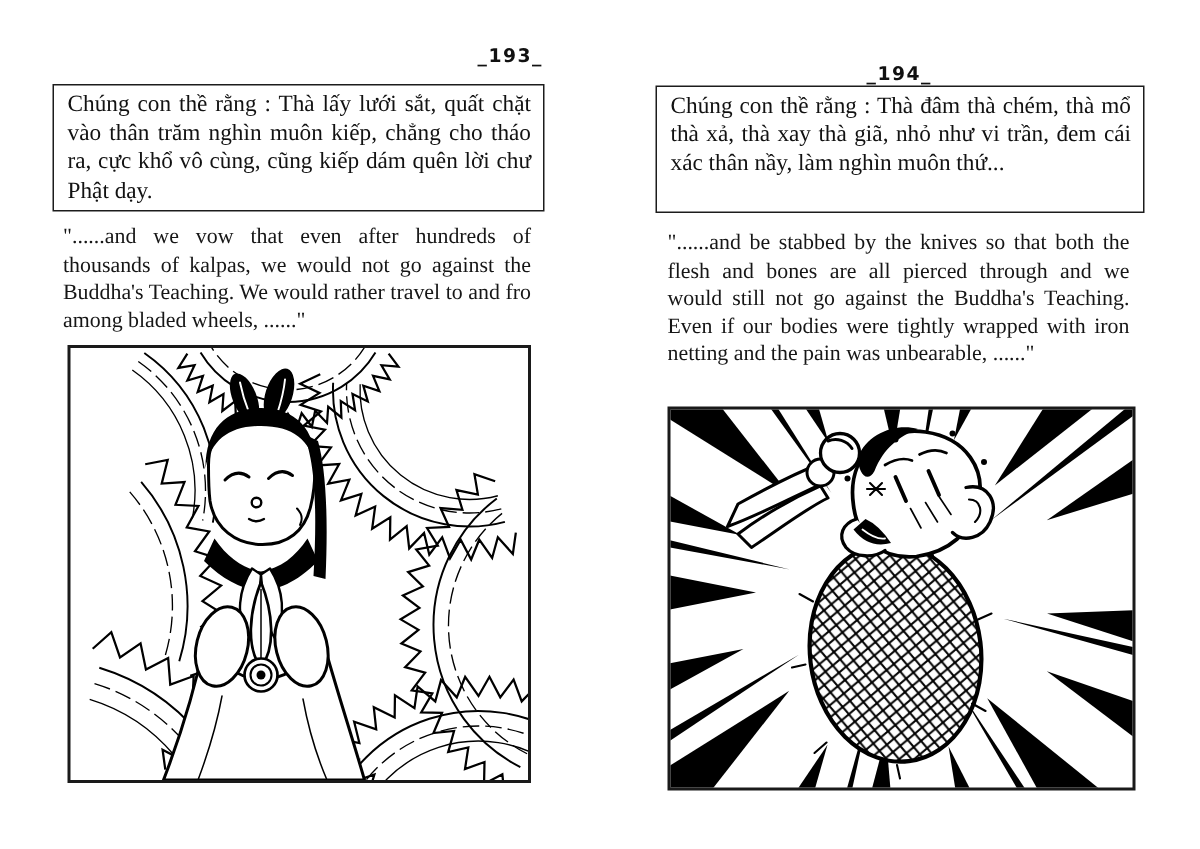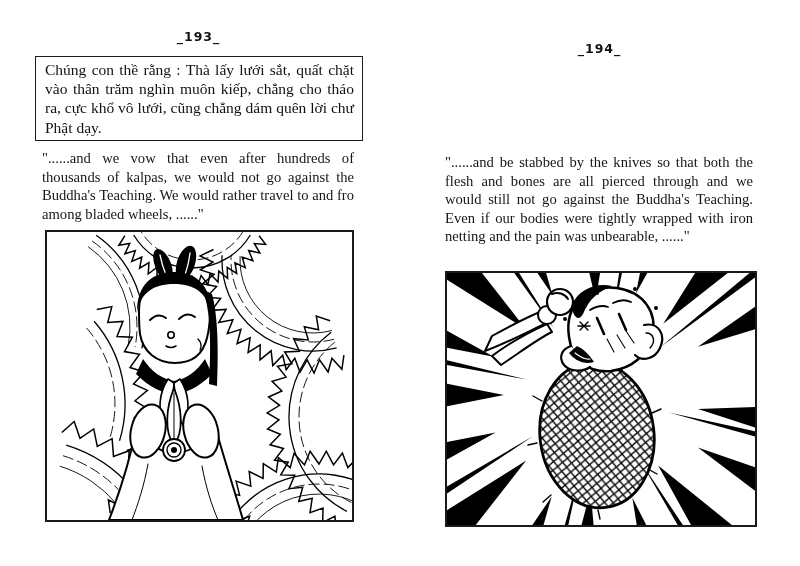--- a/index.html
+++ b/index.html
@@ -8,21 +8,21 @@
     font-family:"Liberation Serif",serif;color:#000;overflow:hidden;
   }
   .page{position:absolute;top:0;height:566px;}
   #page-193{left:0;width:400px;}
   #page-194{left:400px;width:400px;}
   .page-number{
     position:absolute;top:29px;text-align:center;
     font-family:"DejaVu Sans",sans-serif;font-weight:bold;
     font-size:12.5px;letter-spacing:1px;color:#111;
   }
-  #page-193 .page-number{left:35px;width:327px;}
+  #page-193 .page-number{left:35px;width:327px;text-align:right;}
   #page-194 .page-number{left:37px;width:325px;margin-top:12px;}
   .viet-box{
     position:absolute;border:1.5px solid #1c1c1c;background:#fff;
     padding:3px 8px 3px 9px;box-sizing:border-box;
     font-size:15.5px;line-height:19.2px;text-align:justify;color:#121212;
   }
   #page-193 .viet-box{left:35px;top:56px;width:328px;height:85px;}
   #page-194 .viet-box{left:37px;top:57px;width:326px;height:85px;}
   .english-para{
     position:absolute;font-size:14.6px;line-height:18.6px;
@@ -35,21 +35,21 @@
   }
   #page-193 .panel{left:45px;top:230px;width:305px;height:288px;}
   #page-194 .panel{left:45px;top:271px;width:308px;height:252px;}
   .panel svg{display:block;}
 </style>
 </head>
 <body>
 
 <div class="page" id="page-193">
   <div class="page-number">_193_</div>
-  <div class="viet-box">Chúng con thề rằng : Thà lấy lưới sắt, quất chặt vào thân trăm nghìn muôn kiếp, chẳng cho tháo ra, cực khổ vô lưới, cũng chẳng dám quên lời chư Phật dạy.</div>
+  <div class="viet-box">Chúng con thề rằng : Thà lấy lưới sắt, quất chặt vào thân trăm nghìn muôn kiếp, chẳng cho tháo ra, cực khổ vô cùng, cũng kiếp dám quên lời chư Phật dạy.</div>
   <div class="english-para">"......and we vow that even after hundreds of thousands of kalpas, we would not go against the Buddha's Teaching. We would rather travel to and fro among bladed wheels, ......"</div>
 
   <div class="panel">
     <svg width="305" height="288" viewBox="0 0 305 288">
       <g id="wheels">
           <path d="M49.2,3.3 A112,112 0 0 1 94.9,116.4" stroke="#000" stroke-width="1.3" fill="none" stroke-dasharray="none"></path>
           <path d="M45.2,9.0 A105,105 0 0 1 88.1,115.0" stroke="#000" stroke-width="0.9" fill="none" stroke-dasharray="11,4"></path>
           <path d="M41.2,14.7 A98,98 0 0 1 81.2,113.7" stroke="#000" stroke-width="0.9" fill="none" stroke-dasharray="none"></path>
           <path d="M212.1,3.7L218.6,12.4L207.3,11.5L212.8,20.9L201.7,18.6L205.9,28.7L195.2,25.1L198.2,35.6L188.0,30.7L189.7,41.4L180.2,35.4L180.6,46.3L171.8,39.1L171.0,50.0L163.1,41.8L160.9,52.5L154.1,43.5L150.7,53.8L145.0,44.0L140.3,53.9L135.9,43.5L130.1,52.7L126.9,41.8L120.0,50.3L118.2,39.1L110.3,46.7L109.8,35.4L101.2,42.0L102.0,30.7L92.6,36.2L94.8,25.1L84.8,29.4L88.3,18.6L77.9,21.7L82.7,11.5L71.9,13.3L77.9,3.7" stroke="#000" stroke-width="1.5" fill="none"></path>
           <path d="M203.3,3.0 A68,68 0 0 1 86.7,3.0" stroke="#000" stroke-width="1.3" fill="none" stroke-dasharray="none"></path>
@@ -113,20 +113,21 @@
         <circle cx="127" cy="218" r="11" fill="#fff" stroke="#000" stroke-width="1.8"></circle>
         <circle cx="127" cy="218" r="7" fill="none" stroke="#000" stroke-width="1.4"></circle>
         <circle cx="127" cy="218" r="3" fill="#000"></circle>
       </g>
     </svg>
   </div>
 </div>
 
 <div class="page" id="page-194">
   <div class="page-number">_194_</div>
+  <div class="viet-box">Chúng con thề rằng : Thà đâm thà chém, thà mổ thà xả, thà xay thà giã, nhỏ như vi trần, đem cái xác thân nầy, làm nghìn muôn thứ...</div>
   <div class="english-para">"......and be stabbed by the knives so that both the flesh and bones are all pierced through and we would still not go against the Buddha's Teaching. Even if our bodies were tightly wrapped with iron netting and the pain was unbearable, ......"</div>
 
   <div class="panel">
     <svg width="308" height="252" viewBox="0 0 308 252">
       <defs>
         <pattern id="net" width="9" height="9" patternUnits="userSpaceOnUse" patternTransform="rotate(12)">
           <rect width="9" height="9" fill="#fff"></rect>
           <path d="M0,9 L9,0" stroke="#000" stroke-width="1.3"></path>
           <path d="M0,0 L9,9" stroke="#000" stroke-width="1.3"></path>
         </pattern>

